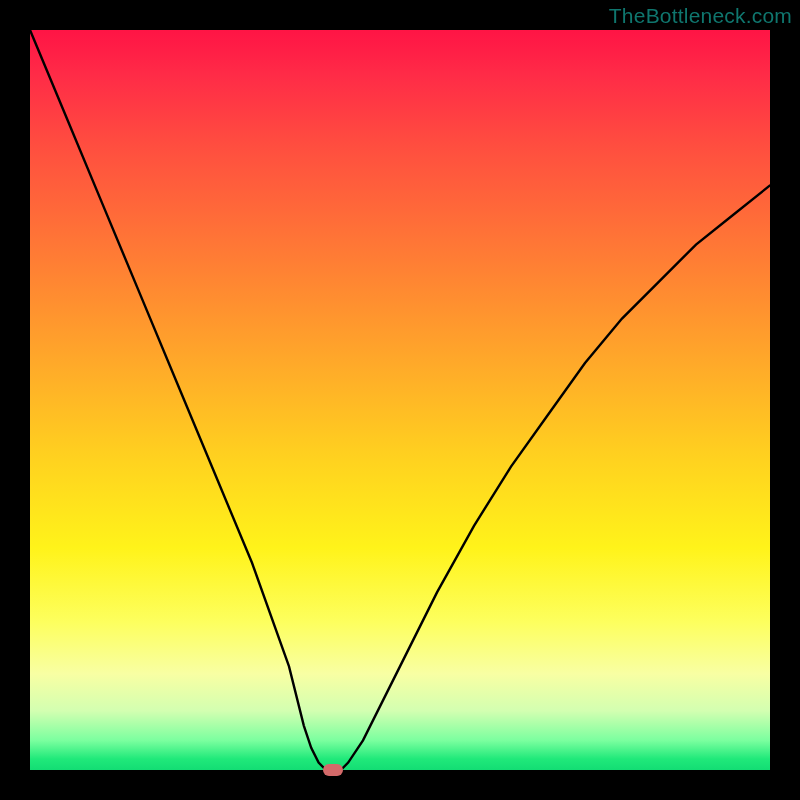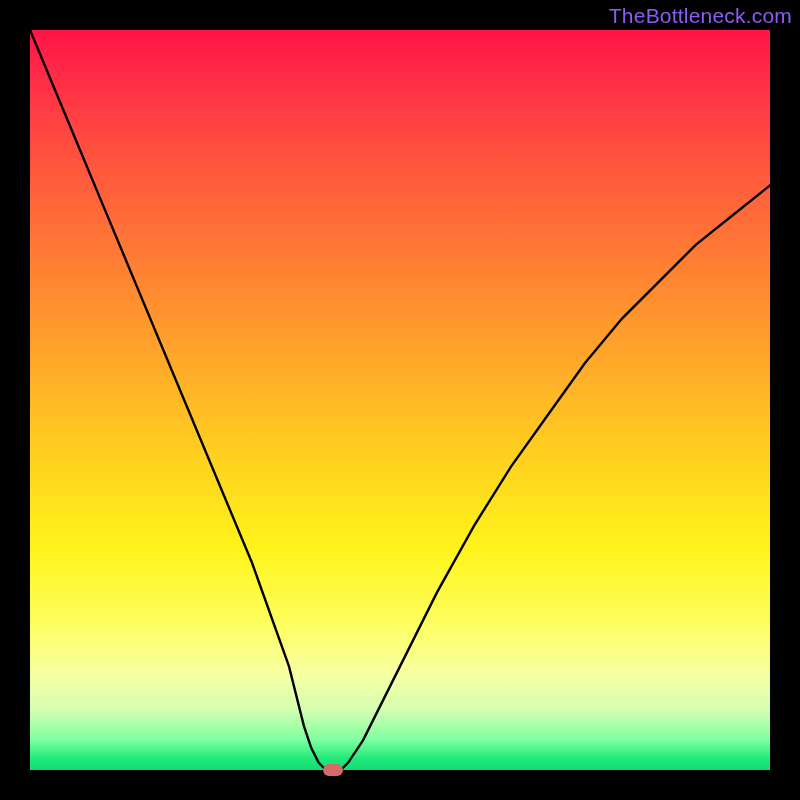--- a/index.html
+++ b/index.html
@@ -40,21 +40,21 @@
       #d3ffb1 92%,
       #7bff9f 96%,
       #20e97a 98.5%,
       #13dd74 100%
     );
   }
   .watermark {
     position: absolute;
     top: 4px;
     right: 8px;
-    color: #8b5cf6;
+    color: #0f766e;
     font-size: 21px;
     font-weight: 500;
     letter-spacing: 0.2px;
     font-family: Arial, sans-serif;
     user-select: none;
   }
   svg.curve {
     position: absolute;
     left: 0;
     top: 0;

